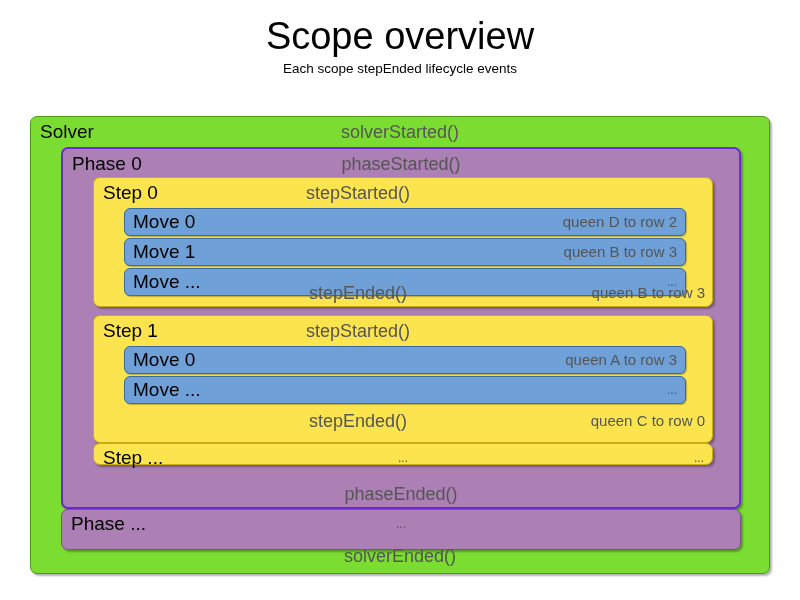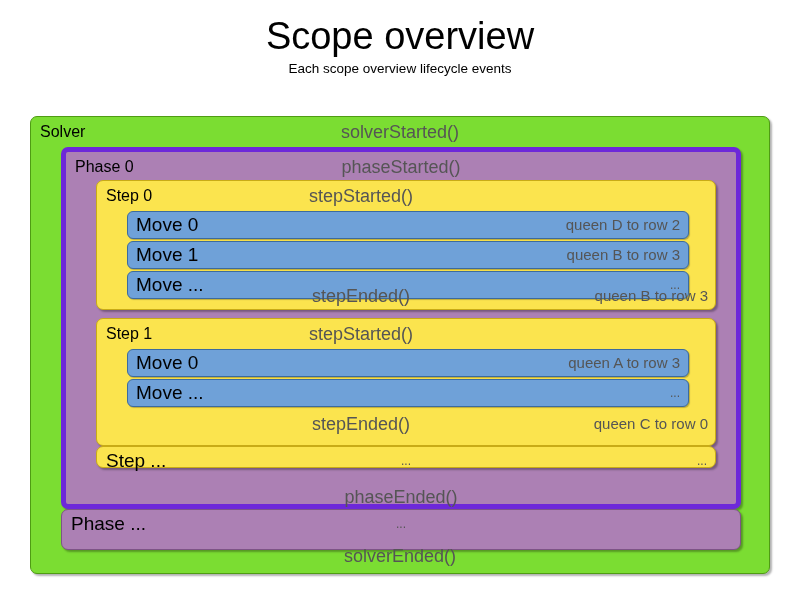--- a/index.html
+++ b/index.html
@@ -49,21 +49,21 @@
     height: 458px;
     background: #7BDD32;
     border: 1px solid #4f9c13;
   }
   .phase-box {
     left: 30px;
     top: 30px;
     width: 680px;
     height: 362px;
     background: #AC80B4;
-    border: 5px solid #6d28d9;
+    border: 2px solid #6d28d9;
   }
   .phase-ellipsis-box {
     left: 30px;
     top: 392px;
     width: 680px;
     height: 41px;
     background: #AC80B4;
     border: 1px solid #7d5486;
   }
   .step-box {
@@ -102,21 +102,21 @@
     width: 100%;
     height: 30px;
     box-sizing: border-box;
   }
   .label-left {
     position: absolute;
     left: 9px;
     top: 0;
     height: 30px;
     line-height: 30px;
-    font-size: 16px;
+    font-size: 19px;
     color: #000000;
     white-space: nowrap;
   }
   .event-center {
     position: absolute;
     top: 0;
     height: 30px;
     line-height: 30px;
     font-size: 18px;
     color: #555555;
@@ -202,21 +202,21 @@
     line-height: 28px;
     font-size: 19px;
     color: #000000;
   }
 </style>
 </head>
 <body>
 
 <div class="header">
   <div class="title">Scope overview</div>
-  <div class="subtitle">Each scope overview lifecycle events</div>
+  <div class="subtitle">Each scope stepEnded lifecycle events</div>
 </div>
 
 <div class="scope solver-box">
 
   <div class="row solver-head">
     <span class="label-left">Solver</span>
     <span class="event-center">solverStarted()</span>
   </div>
 
   <div class="scope phase-box">

